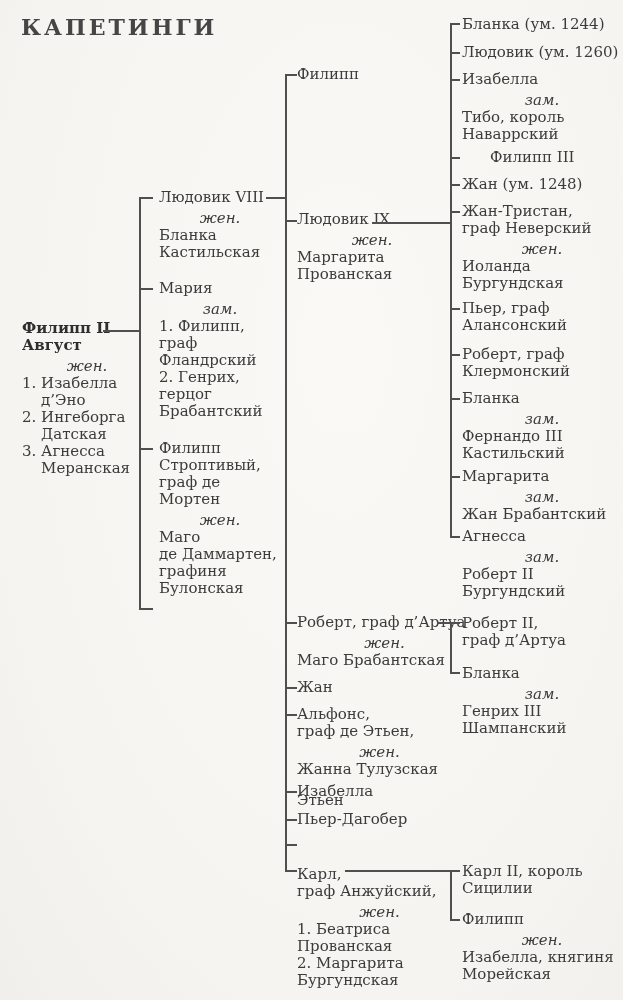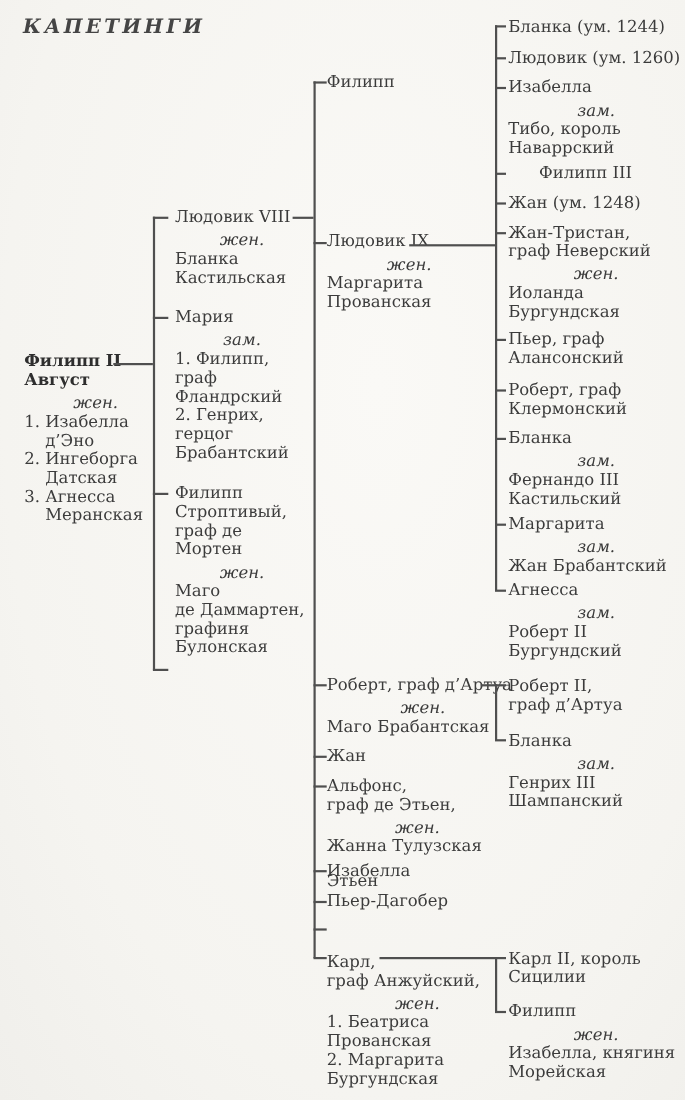--- a/index.html
+++ b/index.html
@@ -4,21 +4,21 @@
 <style>
   html,body{margin:0;padding:0;}
   body{width:623px;height:1000px;font-family:"DejaVu Serif","Liberation Serif",serif;}
   #page{
     position:relative;width:623px;height:1000px;overflow:hidden;
     background:radial-gradient(ellipse at 55% 35%, #faf9f6 0%, #f5f4f0 70%, #f0efeb 100%);
     color:#3b3b3b;
   }
   .title{
     position:absolute;left:21px;top:14px;
-    font-size:18px;font-weight:bold;letter-spacing:3px;color:#454545;font-style:italic;
+    font-size:22px;font-weight:bold;letter-spacing:3px;color:#454545;
   }
   .node{position:absolute;font-size:15px;line-height:17px;}
   .pname,.pspouse,.pnote{white-space:pre-line;}
   .pmarker{font-style:italic;margin-top:4px;text-align:center;}
   .bold .pname{font-weight:bold;color:#2e2e2e;}
   .hline,.vline{position:absolute;background:#4f4f4f;}
   .hline{height:1.5px;}
   .vline{width:1.5px;}
 </style>
 </head>

